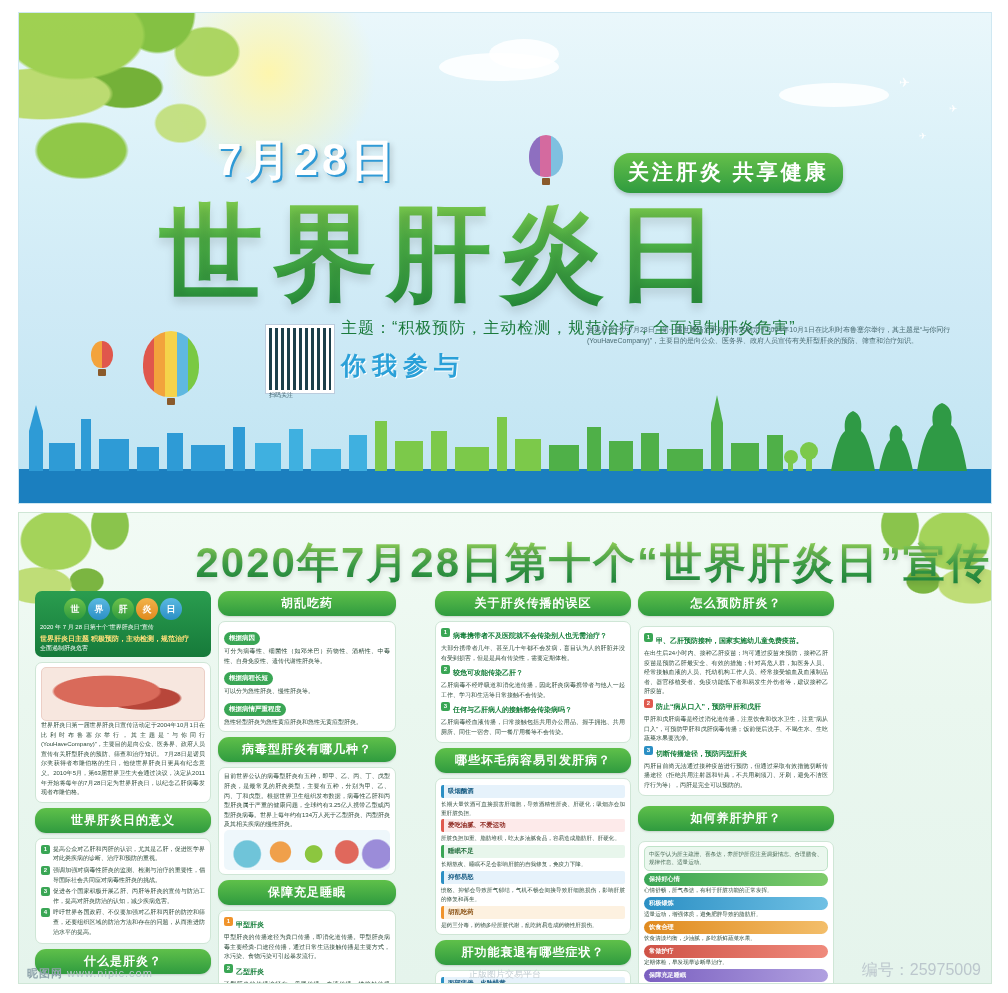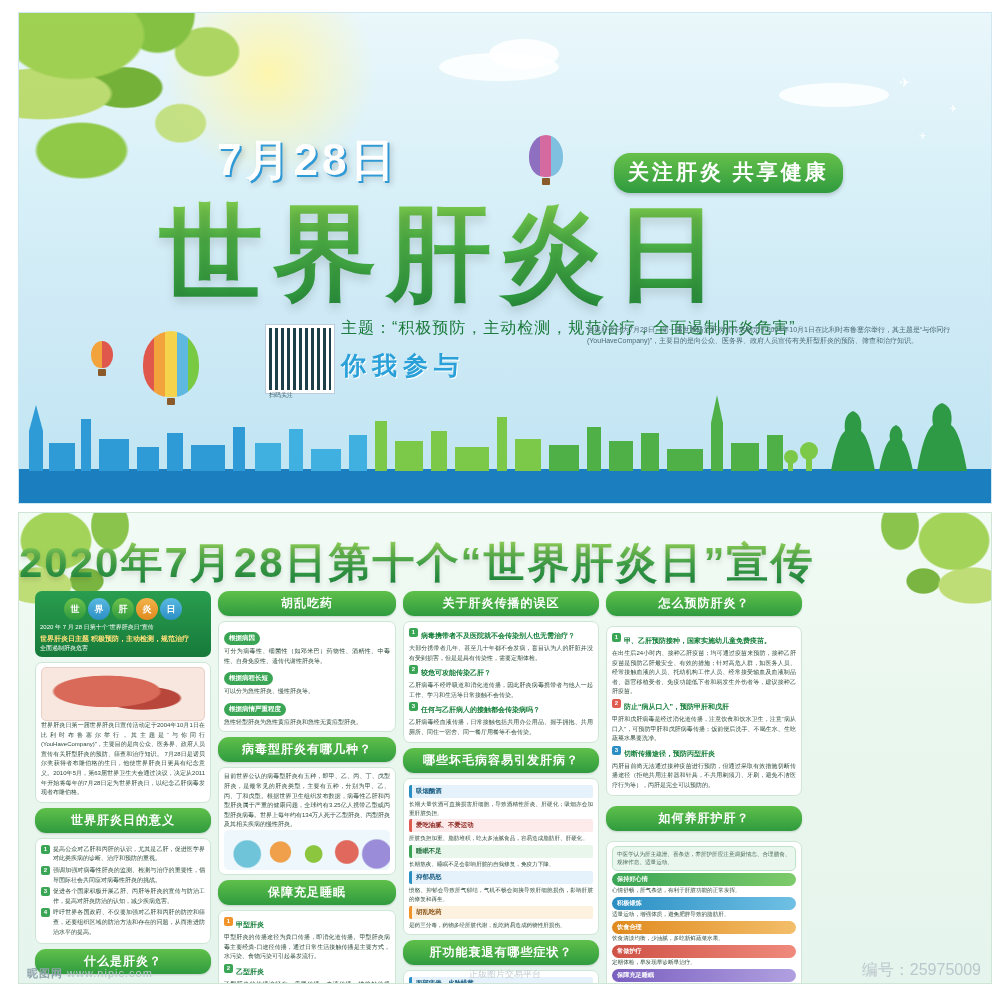--- a/index.html
+++ b/index.html
@@ -55,30 +55,30 @@
   
   .poster{position:absolute;left:18px;top:512px;width:972px;height:470px;
     background:linear-gradient(180deg,#f2fbf5 0%,#eaf7ef 40%,#e5f4ec 100%);
     border:1px solid #cfe6d6;overflow:hidden;}
   .poster-leaf{position:absolute;left:-8px;top:-10px;width:180px;height:150px;
      background:radial-gradient(ellipse at 25% 25%,#9ccf4a 0 18%,transparent 19%),
                 radial-gradient(ellipse at 55% 15%,#7fbf3a 0 13%,transparent 14%),
                 radial-gradient(ellipse at 15% 55%,#bada6a 0 15%,transparent 16%),
                 radial-gradient(ellipse at 42% 52%,#6fae2e 0 11%,transparent 12%);opacity:.9;}
   .poster-leaf.r{left:auto;right:-8px;transform:scaleX(-1);}
-  .poster-title{position:absolute;left:0;right:0;top:22px;text-align:left;font-size:42px;font-weight:bold;
+  .poster-title{position:absolute;left:0;right:0;top:22px;text-align:right;font-size:42px;font-weight:bold;
     letter-spacing:2px;background:linear-gradient(180deg,#a4da5c,#3ea54a 55%,#16823c);
     -webkit-background-clip:text;background-clip:text;color:transparent;
     text-shadow:0 3px 5px rgba(0,0,0,.12);}
 
   .cols{position:absolute;left:16px;top:78px;right:16px;bottom:26px;display:flex;gap:7px;}
   .col{flex:1;display:flex;flex-direction:column;gap:5px;}
   .col.c1{flex:0 0 176px;}
   .col.c2{flex:0 0 178px;}
-  .col.c3{flex:0 0 196px;}
+  .col.c3{flex:0 0 196px;margin-left:32px;}
   .col.c4{flex:0 0 196px;gap:10px;}
 
   .hdr{background:linear-gradient(180deg,#5fc04a,#2f9b3f);color:#fff;font-size:12px;font-weight:bold;
     text-align:center;padding:4px 2px;border-radius:11px;letter-spacing:1px;box-shadow:0 1px 2px rgba(0,0,0,.15);}
   .card{background:#fff;border:1px solid #cfe6d6;border-radius:7px;padding:4px 5px;}
   .para{font-size:6px;line-height:1.6;color:#2d4a3a;text-align:justify;}
   .para.sm{font-size:5.6px;}
   .item{display:flex;gap:3px;align-items:flex-start;margin:2px 0;}
   .num{flex:0 0 9px;height:9px;border-radius:2px;background:#3aa655;color:#fff;font-size:6px;
     line-height:9px;text-align:center;font-weight:bold;}

